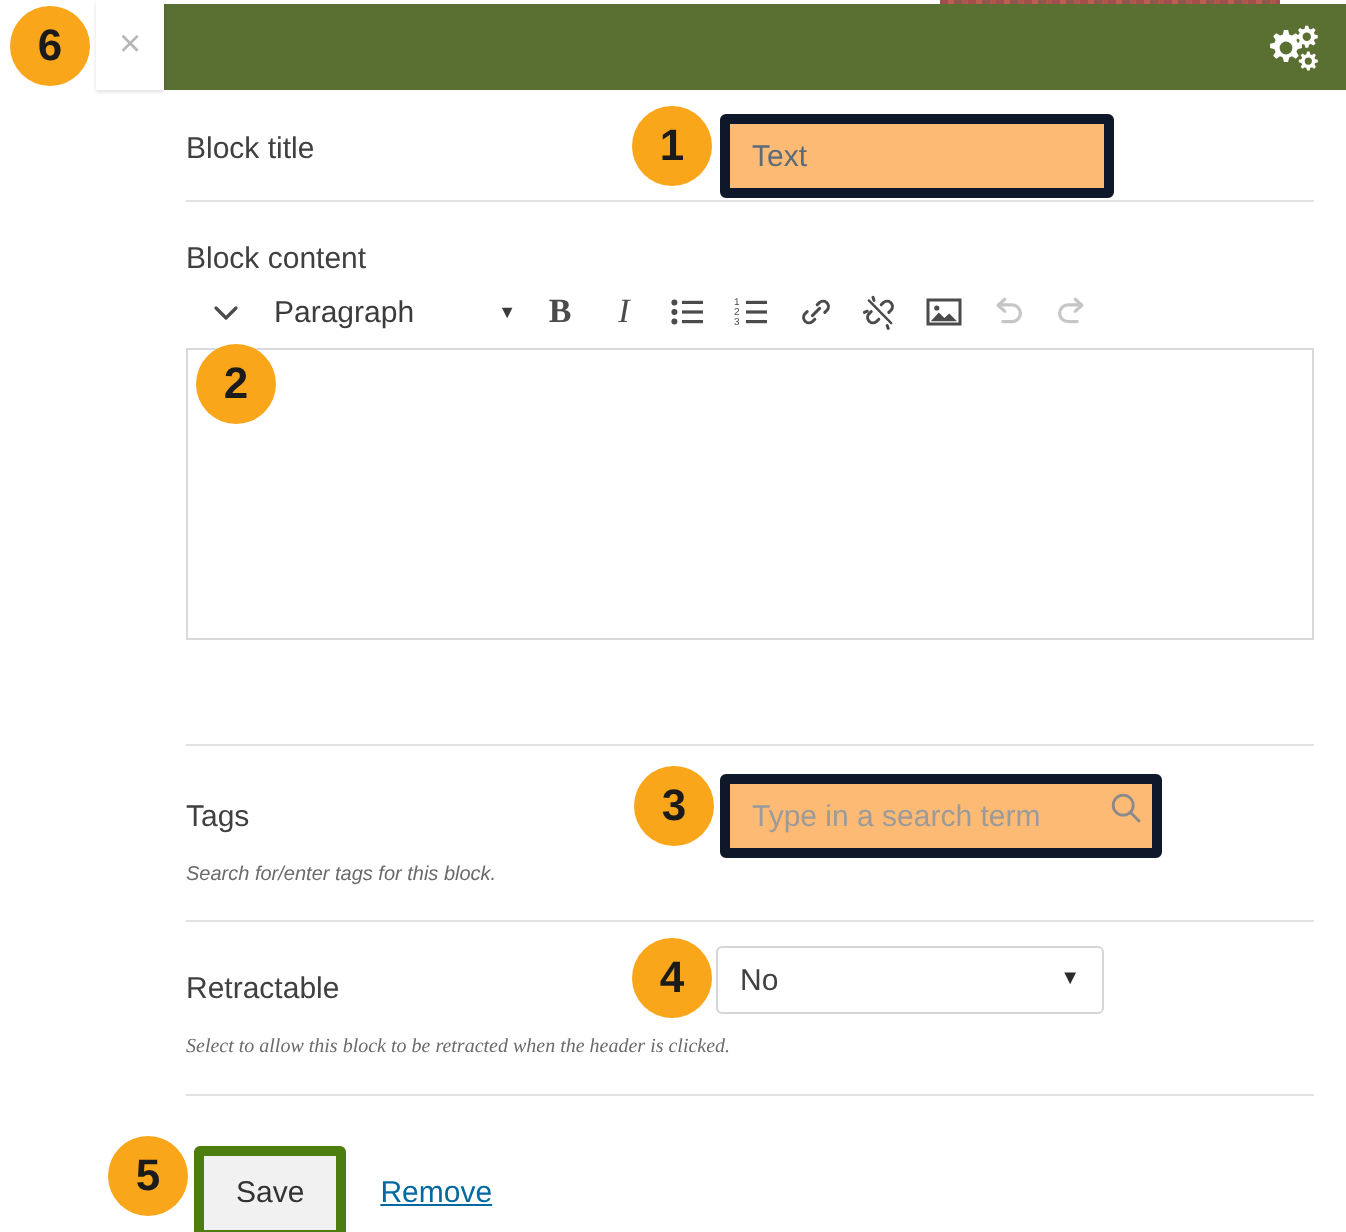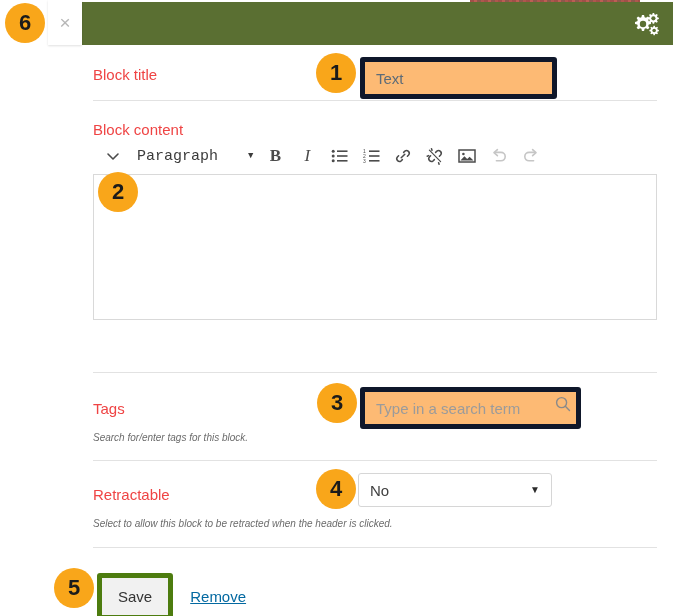--- a/index.html
+++ b/index.html
@@ -112,21 +112,21 @@
   .row {
     position: absolute;
     left: 93px;
     width: 564px;
     display: flex;
     align-items: flex-start;
   }
   .field-label {
     width: 267px;
     font-size: 15px;
-    color: #ef4444;
+    color: #404040;
     padding-top: 7px;
     flex: none;
   }
   .divider {
     position: absolute;
     left: 93px;
     width: 564px;
     height: 1px;
     background: #e2e2e2;
   }
@@ -229,22 +229,21 @@
   }
   .tb-btn.disabled { color: #c6c6c6; cursor: default; }
   #tb-paragraph {
     display: flex;
     align-items: center;
     height: 30px;
     padding: 0 6px 0 8px;
     cursor: pointer;
     color: #3c3c3c;
     font-size: 15px;
-    gap: 30px;
-    font-family: Liberation Mono, monospace;
+    gap: 42px;
   }
   #tb-paragraph .caret { font-size: 9px; color: #3c3c3c; }
   #tb-bold   { font-weight: bold; font-size: 17px; font-family: "Liberation Serif", serif; }
   #tb-italic { font-style: italic; font-size: 17px; font-family: "Liberation Serif", serif; }
 
   #editor-body {
     border: 1px solid #d9d9d9;
     background: #fff;
     height: 146px;
     box-sizing: border-box;
@@ -453,20 +452,20 @@
 
 <div class="divider" style="top:460px;"></div>
 
 <div class="row" style="top:479px;">
   <div class="field-label">Retractable</div>
 </div>
 <div id="retractable-select">
   <span id="retractable-value">No</span>
   <span id="retractable-caret">▼</span>
 </div>
-<div class="help-text" style="top:518px;">Select to allow this block to be retracted when the header is clicked.</div>
+<div class="help-text" style="top:518px;font-family:Liberation Serif, serif;">Select to allow this block to be retracted when the header is clicked.</div>
 
 <div class="divider" style="top:547px;"></div>
 
 <div id="actions">
   <button id="save-button">Save</button>
   <a id="remove-link" href="#">Remove</a>
 </div>
 
 </body></html>

